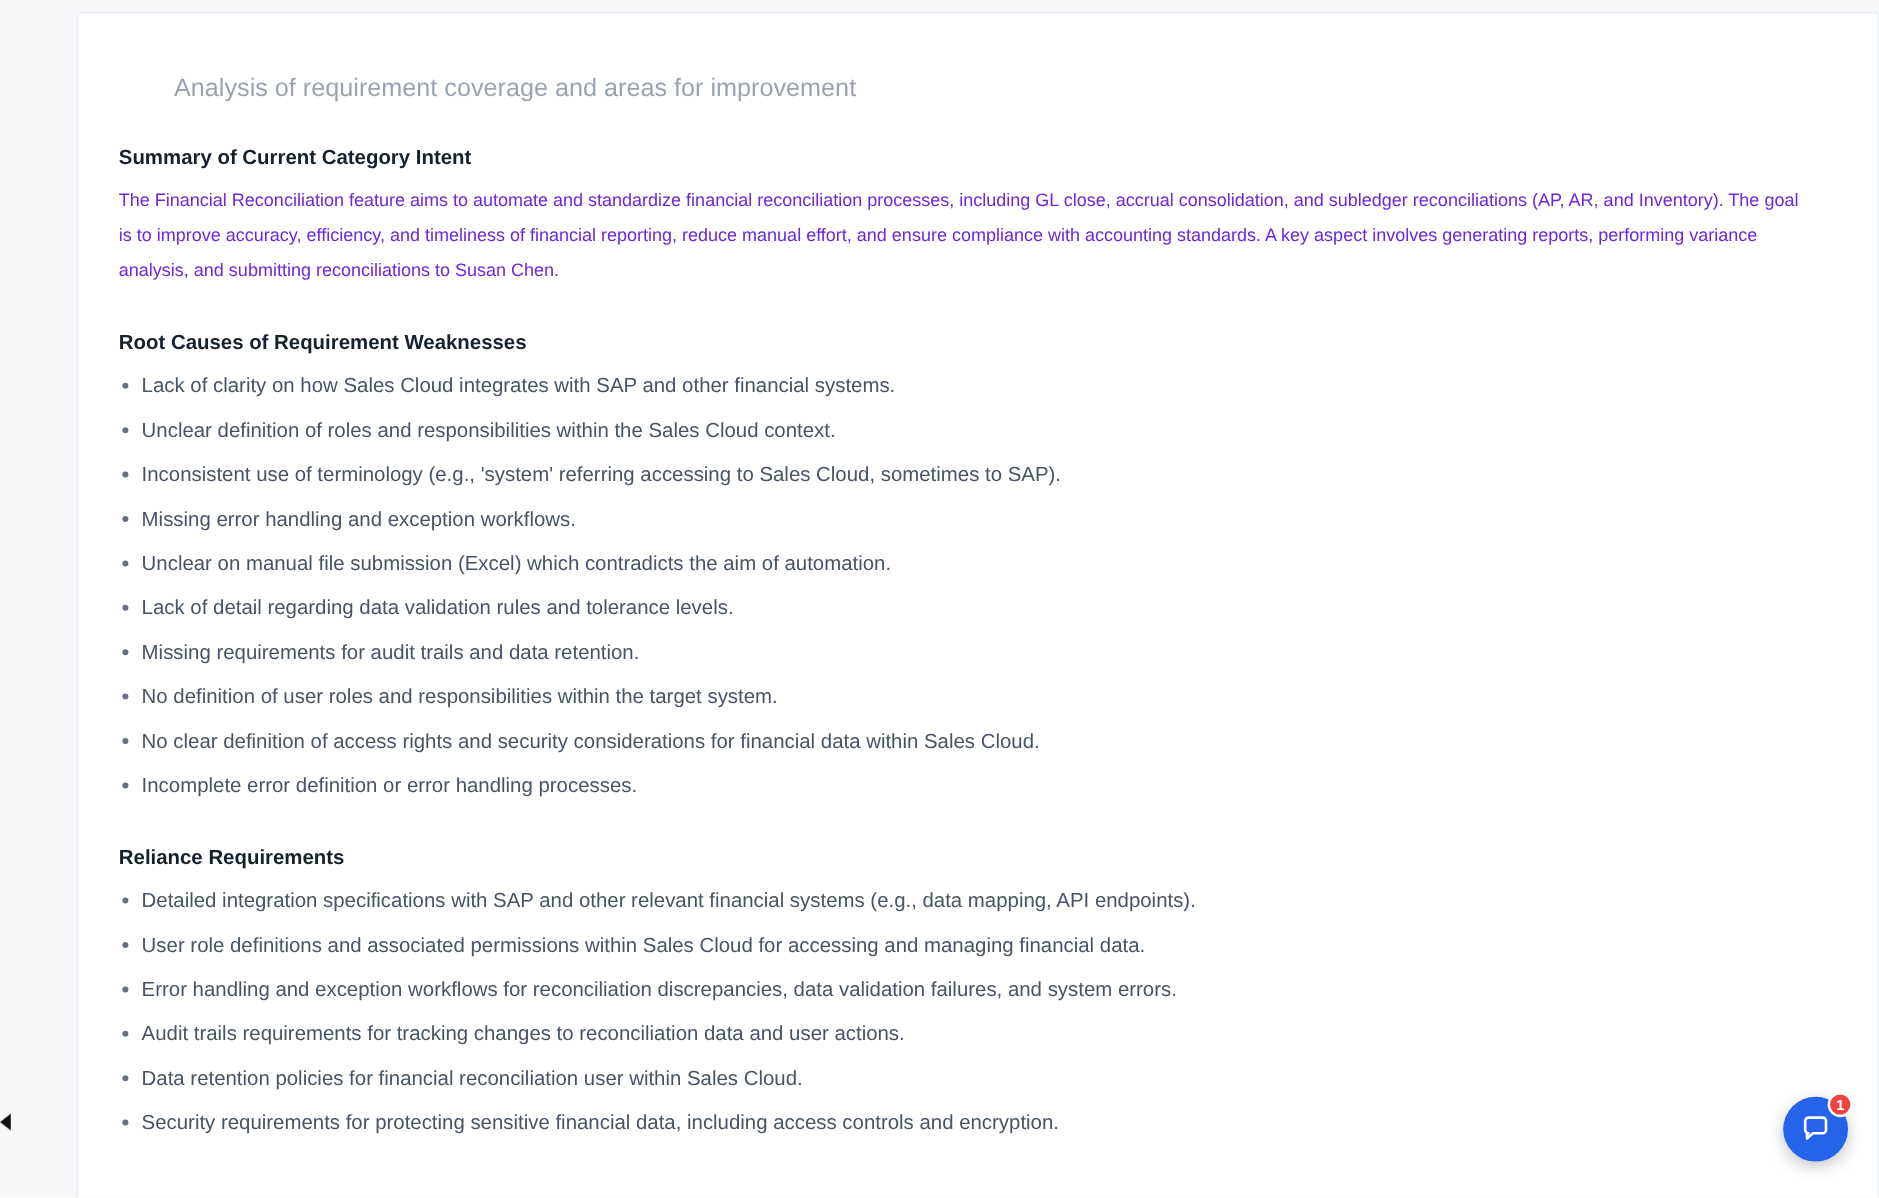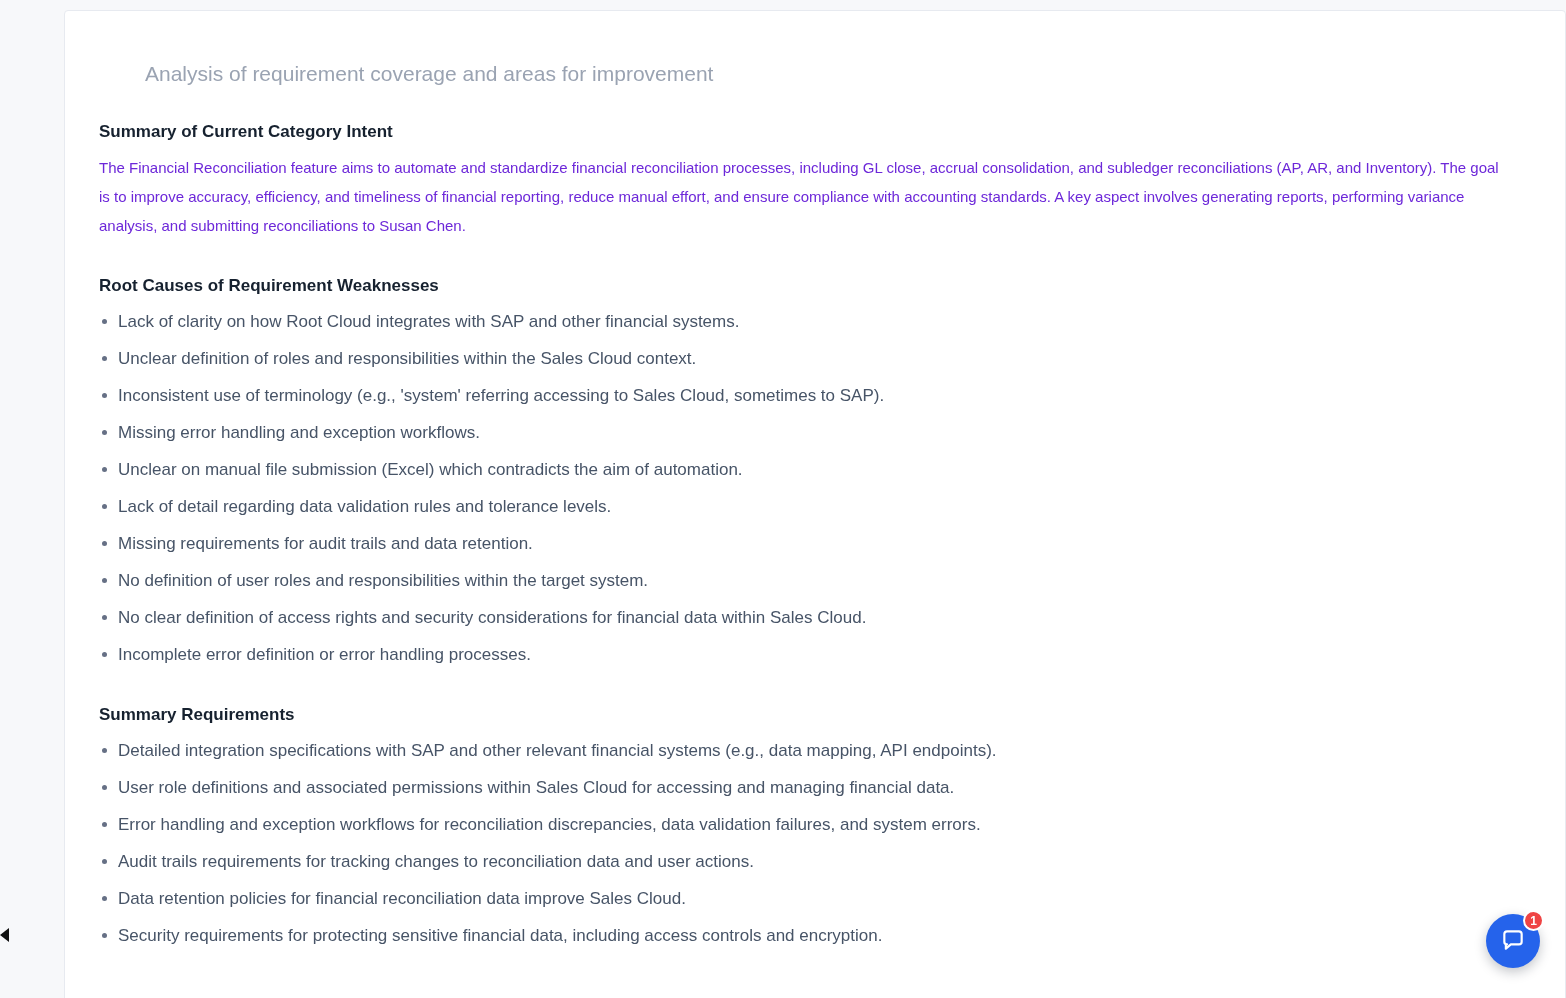--- a/index.html
+++ b/index.html
@@ -125,42 +125,42 @@
   <section class="section">
     <h2 class="section-heading">Summary of Current Category Intent</h2>
     <p class="section-paragraph">The Financial Reconciliation feature aims to automate and standardize financial reconciliation processes, including GL close, accrual consolidation, and subledger reconciliations (AP, AR, and Inventory). The goal is to improve accuracy, efficiency, and timeliness of financial reporting, reduce manual effort, and ensure compliance with accounting standards. A key aspect involves generating reports, performing variance analysis, and submitting reconciliations to Susan Chen.</p>
 
   </section>
 
   <section class="section">
     <h2 class="section-heading">Root Causes of Requirement Weaknesses</h2>
 
     <ul class="bullets">
-          <li>Lack of clarity on how Root Cloud integrates with SAP and other financial systems.</li>
+          <li>Lack of clarity on how Sales Cloud integrates with SAP and other financial systems.</li>
           <li>Unclear definition of roles and responsibilities within the Sales Cloud context.</li>
           <li>Inconsistent use of terminology (e.g., 'system' referring accessing to Sales Cloud, sometimes to SAP).</li>
           <li>Missing error handling and exception workflows.</li>
           <li>Unclear on manual file submission (Excel) which contradicts the aim of automation.</li>
           <li>Lack of detail regarding data validation rules and tolerance levels.</li>
           <li>Missing requirements for audit trails and data retention.</li>
           <li>No definition of user roles and responsibilities within the target system.</li>
           <li>No clear definition of access rights and security considerations for financial data within Sales Cloud.</li>
           <li>Incomplete error definition or error handling processes.</li>
         </ul>
   </section>
 
   <section class="section">
-    <h2 class="section-heading">Summary Requirements</h2>
+    <h2 class="section-heading">Reliance Requirements</h2>
 
     <ul class="bullets">
           <li>Detailed integration specifications with SAP and other relevant financial systems (e.g., data mapping, API endpoints).</li>
           <li>User role definitions and associated permissions within Sales Cloud for accessing and managing financial data.</li>
           <li>Error handling and exception workflows for reconciliation discrepancies, data validation failures, and system errors.</li>
           <li>Audit trails requirements for tracking changes to reconciliation data and user actions.</li>
-          <li>Data retention policies for financial reconciliation data improve Sales Cloud.</li>
+          <li>Data retention policies for financial reconciliation user within Sales Cloud.</li>
           <li>Security requirements for protecting sensitive financial data, including access controls and encryption.</li>
         </ul>
   </section>
 </div>
 
 </div>
 
 <span class="left-edge-arrow"></span>
 
 <button class="chat-button" style="background: rgb(37, 99, 235);">

